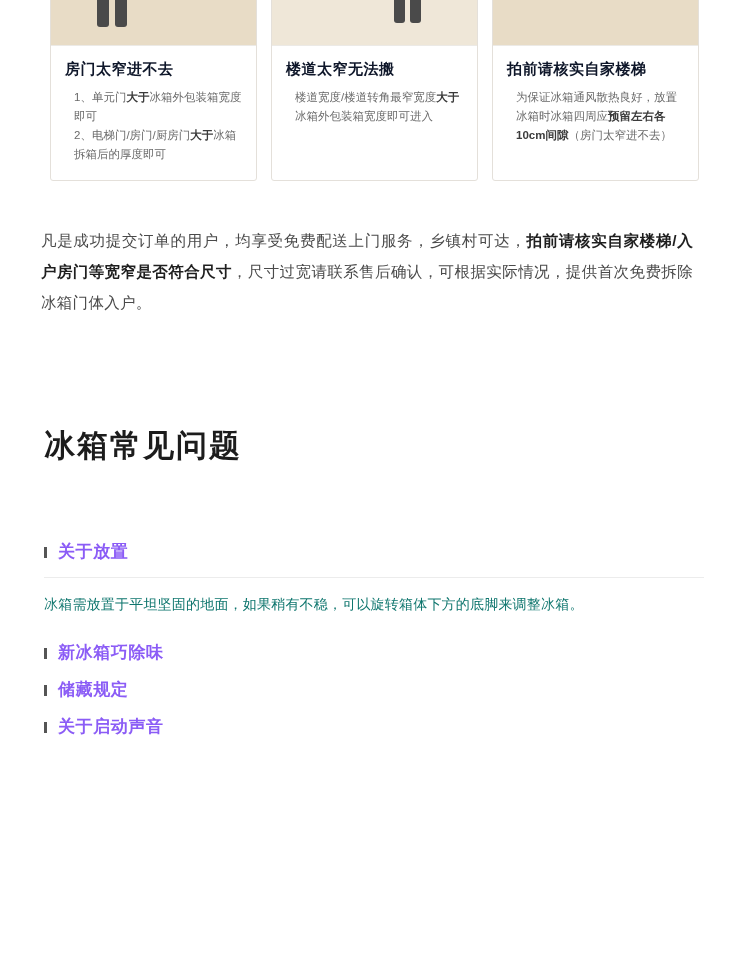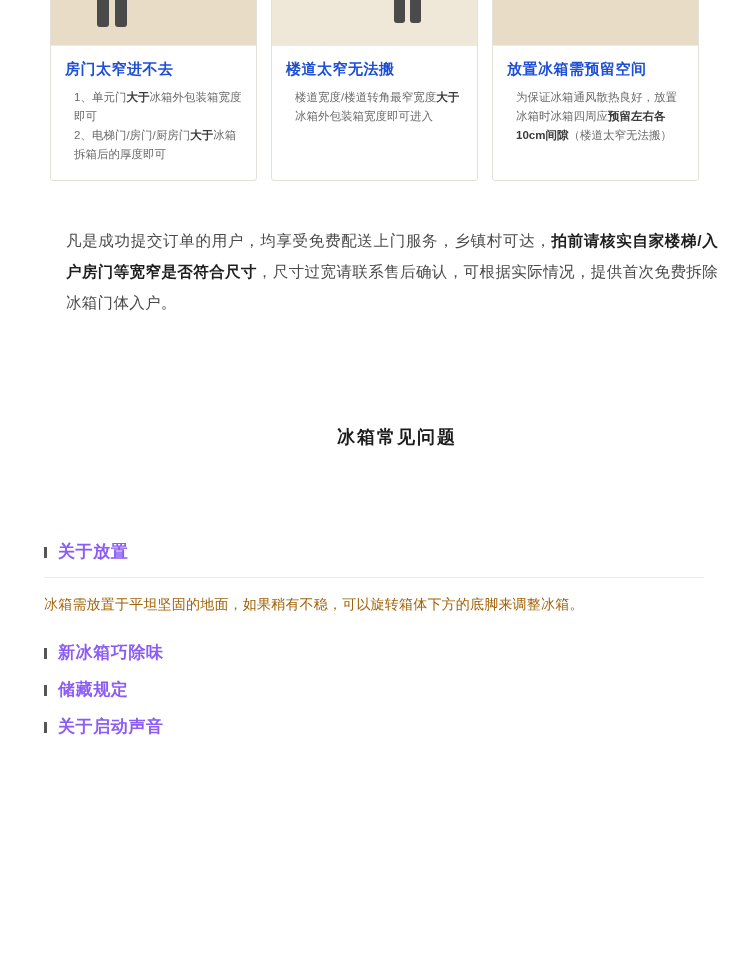--- a/index.html
+++ b/index.html
@@ -88,54 +88,53 @@
     position: absolute; left: 0; bottom: 0; width: 100%; height: 62px;
     background: #e8dcc6; border-top: 2px solid #c8a97a;
   }
 
   .card-body {
     padding: 14px 14px 16px 14px;
   }
   .card-title {
     font-size: 15px;
     font-weight: bold;
-    color: #1d4ed8;
+    color: #0f172a;
     margin-bottom: 9px;
     letter-spacing: .5px;
   }
   .card-text {
     font-size: 11.5px;
     line-height: 19px;
     color: #6a6a6a;
     margin-left: 9px;
   }
   .card-text b { color: #3b3b3b; }
 
   
   .para {
     position: absolute;
     top: 225px;
-    left: 66px;
+    left: 41px;
     width: 652px;
     font-size: 15.5px;
     line-height: 31px;
     color: #4a4a4a;
     letter-spacing: .3px;
     text-align: justify;
   }
   .para b { color: #1f1f1f; font-weight: bold; }
 
   
   .faq-heading {
     position: absolute;
     top: 425px;
     left: 0;
     width: 750px;
-    text-align: center;
-    font-size: 18px;
+    font-size: 31px;
     font-weight: bold;
     color: #1c1c1c;
     letter-spacing: 2px;
     padding-left: 44px;
   }
 
   
   .faq-list {
     position: absolute;
     top: 540px;
@@ -157,21 +156,21 @@
     position: absolute;
     left: 0;
     top: 7px;
     width: 3px;
     height: 11px;
     background: #555555;
   }
   .faq-a {
     font-size: 14px;
     line-height: 25px;
-    color: #a16207;
+    color: #0f766e;
     border-top: 1px solid #ececec;
     padding-top: 14px;
     padding-bottom: 18px;
     letter-spacing: .2px;
   }
   .faq-q.trailing { margin-bottom: 0; }
 </style>
 </head>
 <body>
 
@@ -210,23 +209,23 @@
     </div>
   </div>
 
   <div class="card">
     <div class="card-illus il3">
 
       <div class="floor"></div>
 
     </div>
     <div class="card-body">
-      <div class="card-title">放置冰箱需预留空间</div>
+      <div class="card-title">拍前请核实自家楼梯</div>
       <div class="card-text">
-        <span>为保证冰箱通风散热良好，放置冰箱时冰箱四周应</span><b>预留左右各10cm间隙</b><span>（楼道太窄无法搬）</span>
+        <span>为保证冰箱通风散热良好，放置冰箱时冰箱四周应</span><b>预留左右各10cm间隙</b><span>（房门太窄进不去）</span>
       </div>
     </div>
   </div>
 
 </div>
 
 <div class="para">
   <span>凡是成功提交订单的用户，均享受免费配送上门服务，乡镇村可达，</span><b>拍前请核实自家楼梯/入户房门等宽窄是否符合尺寸</b><span>，尺寸过宽请联系售后确认，可根据实际情况，提供首次免费拆除冰箱门体入户。</span>
 </div>
 

